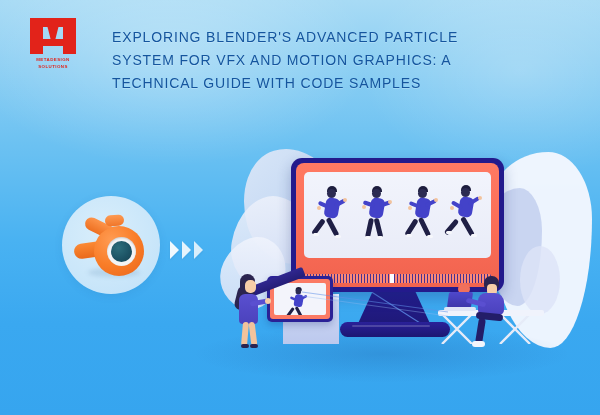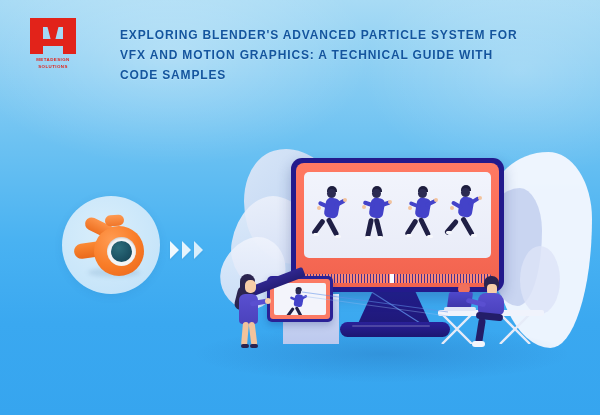--- a/index.html
+++ b/index.html
@@ -99,26 +99,26 @@
     text-align: center;
     font-size: 4.4px;
     letter-spacing: 0.45px;
     font-weight: bold;
     color: #e2231a;
     line-height: 1.55;
   }
 
   .title {
     position: absolute;
-    left: 120px;
+    left: 112px;
     top: 26px;
     width: 400px;
     color: #14559e;
-    font-size: 12px;
-    font-weight: bold;
+    font-size: 14px;
+    font-weight: normal;
     letter-spacing: 0.85px;
     line-height: 1.66;
     text-transform: uppercase;
     text-shadow: 0 1px 0 rgba(255,255,255,0.22);
   }
 
   
   .blender-badge {
     position: absolute;
     left: 62px;

